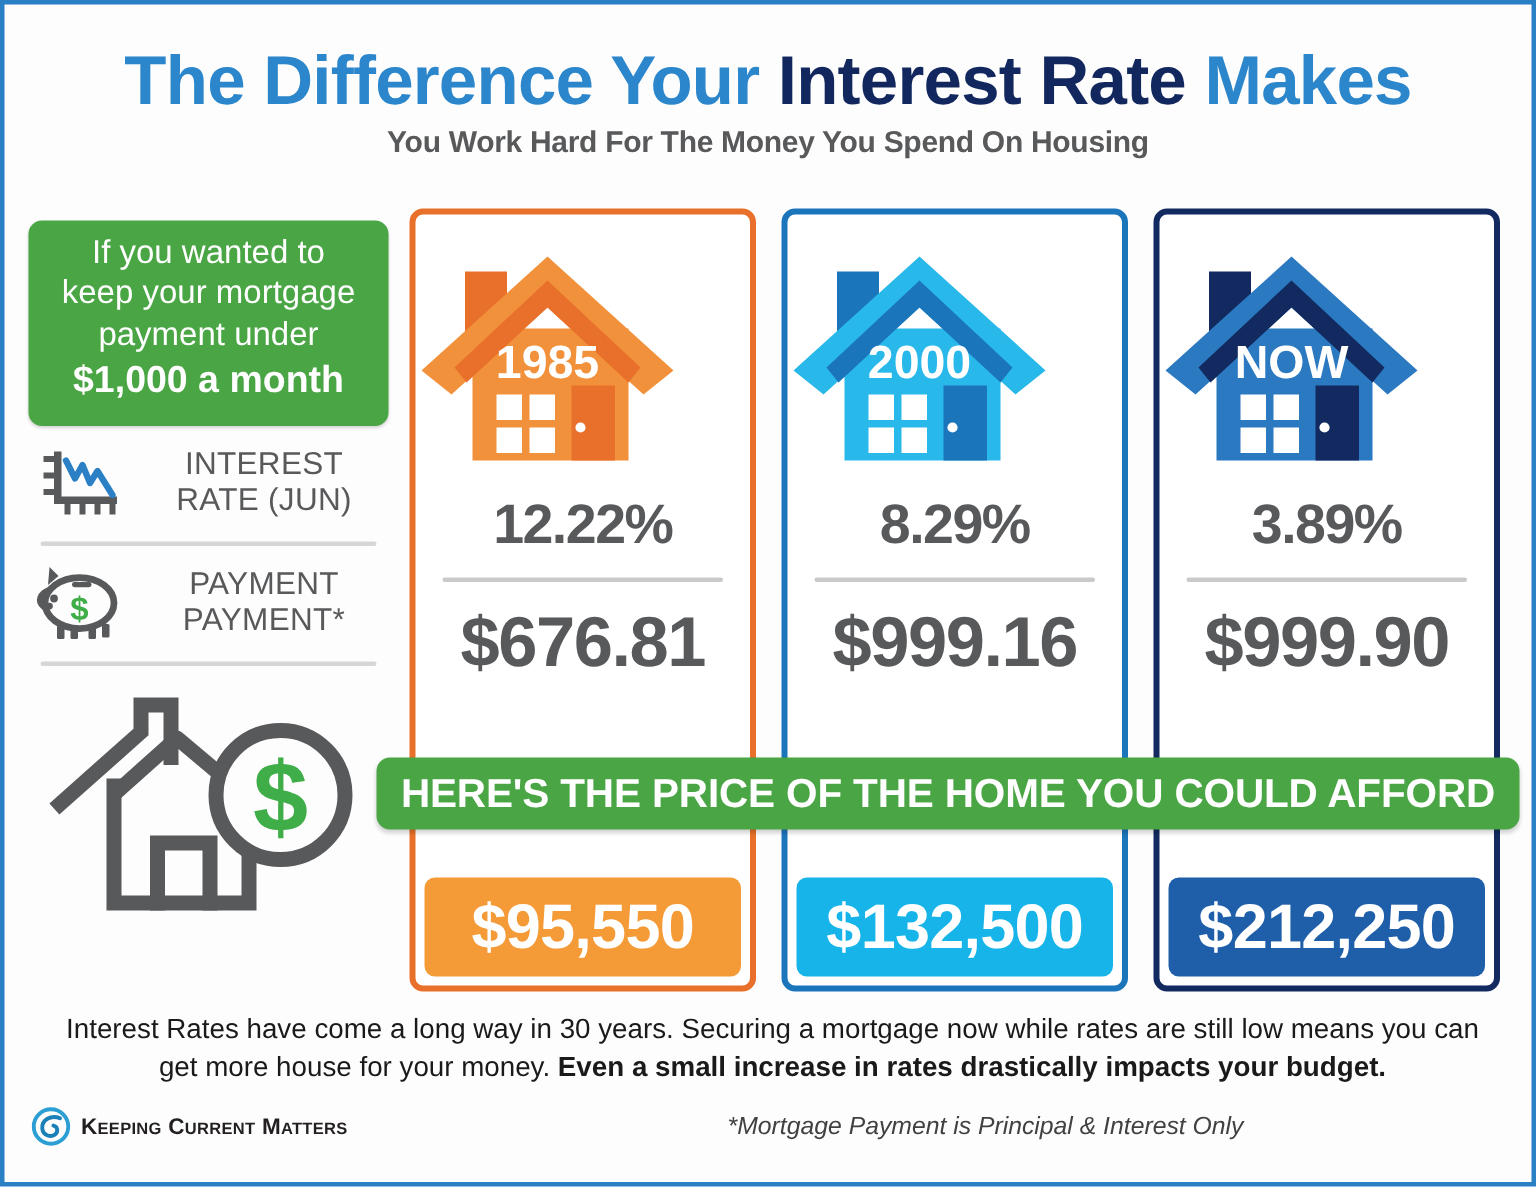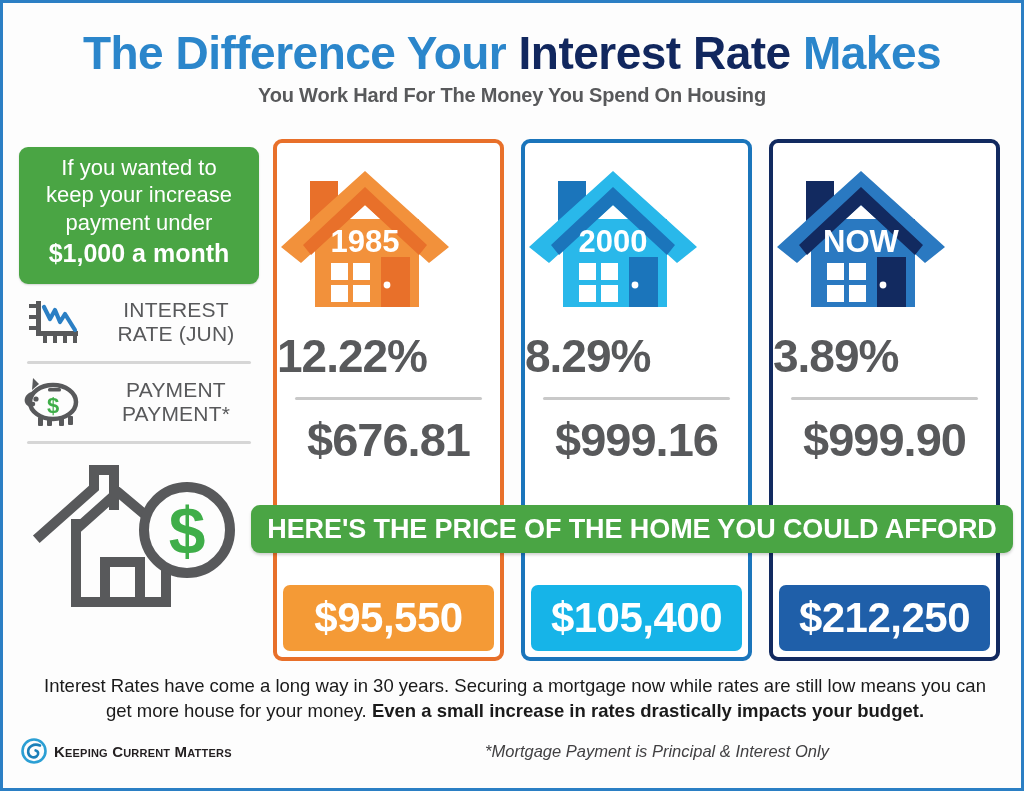--- a/index.html
+++ b/index.html
@@ -124,21 +124,22 @@
   #card-2 { left: 766px; border-color: #122a60; }
 
   .card-house {
     height: 190px;
     display: flex;
     align-items: center;
     justify-content: flex-start;
     padding-top: 6px;
   }
   .card-rate {
-    font-size: 46px;
+    text-align: center;
+    font-size: 37px;
     font-weight: bold;
     color: #58595b;
     letter-spacing: -1px;
     margin-top: -4px;
   }
   .card-divider {
     height: 3px;
     background: #c9c9c9;
     margin: 14px 18px 0;
     border-radius: 2px;
@@ -256,21 +257,21 @@
     <div id="title">
       <span class="t-light">The Difference Your </span><span class="t-dark">Interest Rate</span><span class="t-light"> Makes</span>
     </div>
     <div id="subtitle">You Work Hard For The Money You Spend On Housing</div>
   </div>
 
   <div id="left-col">
 
     <div id="green-note">
       <div class="line">If you wanted to</div>
-      <div class="line">keep your increase</div>
+      <div class="line">keep your mortgage</div>
       <div class="line">payment under</div>
       <span class="strong">$1,000 a month</span>
     </div>
 
     <div class="legend-row">
       <div class="legend-icon">
         <svg width="58" height="50" viewBox="0 0 58 50">
           <rect x="11" y="4" width="5" height="34" fill="#58595b"></rect>
           <rect x="11" y="34" width="42" height="5" fill="#58595b"></rect>
           <rect x="4" y="7" width="7" height="4" fill="#58595b"></rect>
@@ -362,21 +363,21 @@
         <rect x="76" y="104" width="17" height="17" fill="#ffffff"></rect>
         <rect x="54" y="126" width="17" height="17" fill="#ffffff"></rect>
         <rect x="76" y="126" width="17" height="17" fill="#ffffff"></rect>
         <rect x="104" y="98" width="29" height="50" fill="#1b75bb"></rect>
         <circle cx="110" cy="126" r="3.4" fill="#ffffff"></circle>
       </svg>
     </div>
     <div class="card-rate">8.29%</div>
     <div class="card-divider"></div>
     <div class="card-payment">$999.16</div>
-    <div class="price-box" id="price-1">$105,400</div>
+    <div class="price-box" id="price-1">$132,500</div>
   </div>
 
   <div class="card" id="card-2">
     <div class="card-house">
       <svg width="175" height="165" viewBox="0 0 175 165">
         <rect x="33" y="22" width="28" height="70" fill="#122a60"></rect>
         <rect x="38" y="60" width="104" height="88" fill="#2a79c1"></rect>
         <polygon points="88,12 172,88 152,104 88,46 24,104 4,88" fill="#2a79c1"></polygon>
         <polygon points="88,28 150,86 142,96 88,46 34,96 26,86" fill="#122a60"></polygon>
         <text x="88" y="93" class="house-year" text-anchor="middle">NOW</text>

